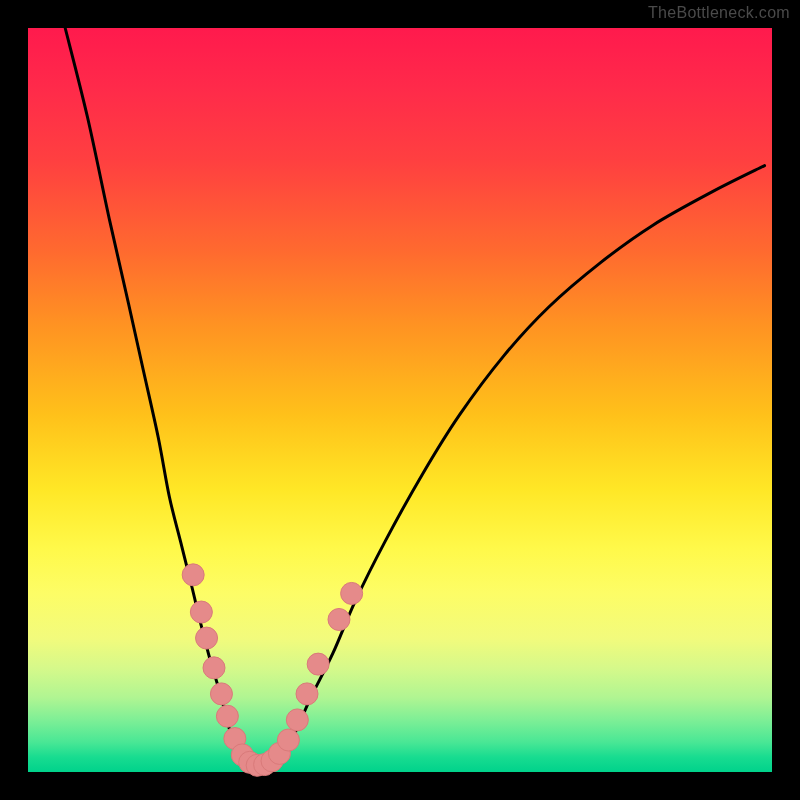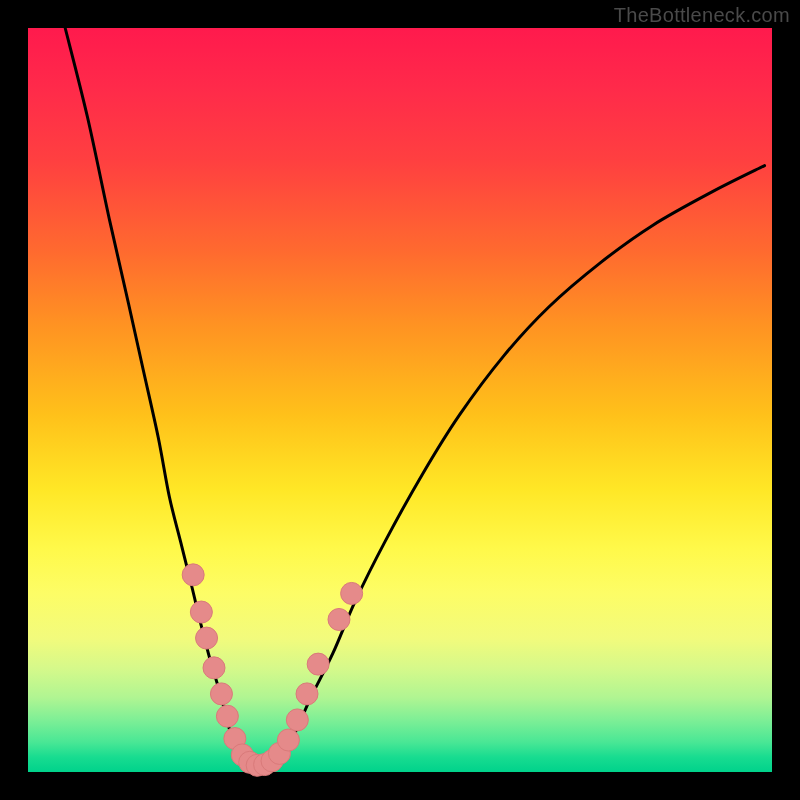--- a/index.html
+++ b/index.html
@@ -43,21 +43,21 @@
       #49e795 96%,
       #18dc90 98%,
       #00d28b 100%
     );
   }
   .watermark {
     position: absolute;
     top: 4px;
     right: 10px;
     color: #4a4a4a;
-    font-size: 20px;
+    font-size: 16px;
     font-weight: 500;
     letter-spacing: 0.3px;
     user-select: none;
   }
   svg.curve {
     position: absolute;
     top: 0;
     left: 0;
     width: 744px;
     height: 744px;

